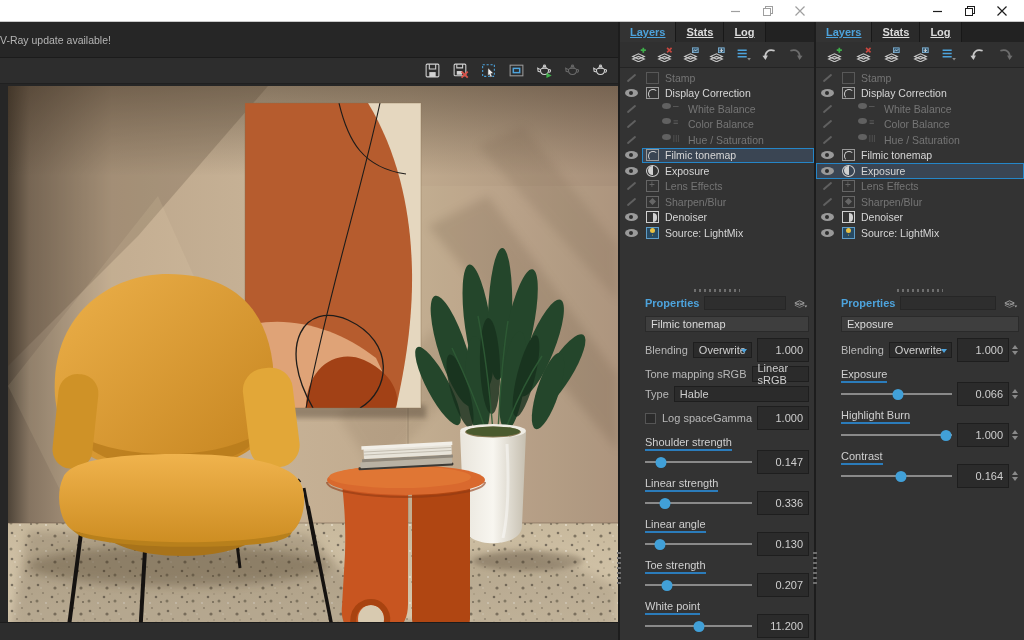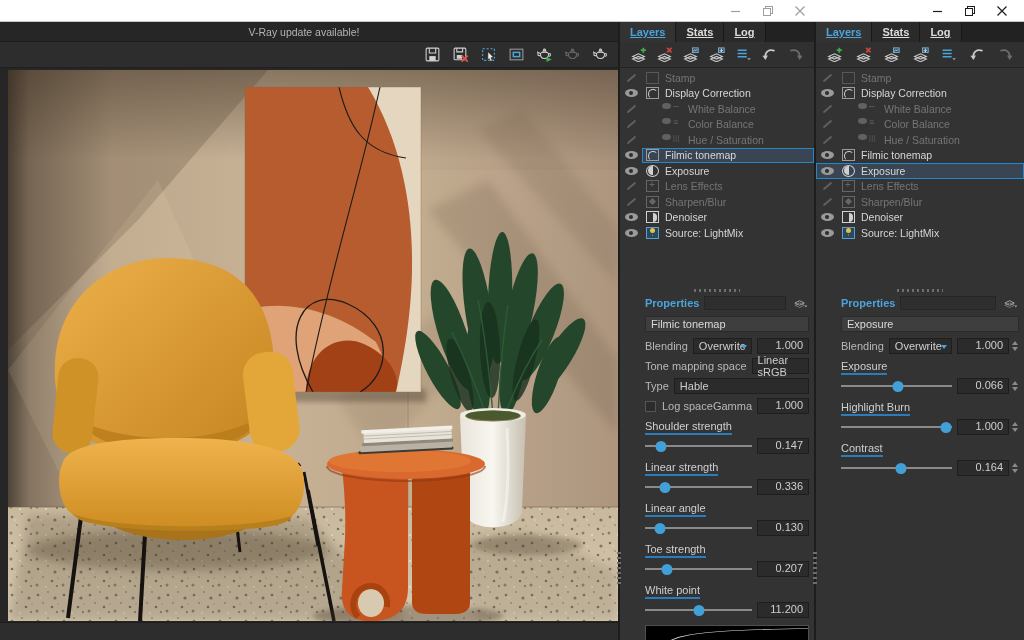--- a/index.html
+++ b/index.html
@@ -15,21 +15,21 @@
   .wc { width:32px; height:22px; display:flex; align-items:center; justify-content:center; cursor:default; }
   .wc svg { width:10px; height:10px; overflow:visible; }
   .inactive .wc svg { color:#9f9f9f; }
   .active .wc svg { color:#1d1d1d; }
 
   
   .content { flex:1; display:flex; background:#2e2e2e; min-height:0; }
 
   
   .vfb-area { width:618px; flex:none; display:flex; flex-direction:column; background:#282828; min-width:0; }
-  .update-bar { height:20px; background:#262626; border-bottom:1px solid #1b1b1b; display:flex; align-items:center; justify-content:center; padding-right:10px; color:#b4b4b4; font-size:10.5px; }
+  .update-bar { height:36px; background:#262626; border-bottom:1px solid #1b1b1b; display:flex; align-items:center; justify-content:flex-start; padding-right:10px; color:#b4b4b4; font-size:10.5px; }
   .vfb-toolbar { height:26px; background:#2d2d2d; display:flex; align-items:center; justify-content:flex-end; gap:9px; padding-right:8px; border-bottom:1px solid #202020; }
   .vfb-btn { width:19px; height:19px; display:flex; align-items:center; justify-content:center; color:#d2d2d2; }
   .vfb-btn svg { width:17px; height:17px; }
   .vfb-btn[data-name="render-secondary-icon"] { color:#6a6a6a; }
   .render-wrap { flex:1; background:#262626; padding:2px 0 0 8px; min-height:0; }
   .render-wrap svg.scene { display:block; width:610px; height:551px; background:#b9a58c; }
   .vfb-bottom { height:18px; background:#2d2d2d; border-top:1px solid #1c1c1c; }
 
   
   .vdivider { width:2px; background:#1d1d1d; position:relative; flex:none; cursor:col-resize; }
@@ -100,21 +100,21 @@
   .props-header { height:18px; display:flex; align-items:center; flex:none; }
   .props-title { color:#4da3dc; font-weight:bold; font-size:11px; }
   .props-fill { flex:1; height:14px; margin:0 5px; background:#2e2e2e; border:1px solid #262626; }
   .props-gear { width:18px; height:14px; color:#a8a8a8; display:flex; align-items:center; justify-content:center; }
   .props-gear svg { width:15px; height:12px; }
   .name-box { height:16px; margin:4px 0 2px 0; background:#3e3e3e; border:1px solid #2a2a2a; color:#dadada; padding:1px 0 0 5px; flex:none; }
   .row { display:flex; align-items:center; margin-top:4px; flex:none; }
   .lab { color:#b8b8b8; white-space:nowrap; }
   .combo { flex:1; height:16px; margin-left:5px; background:#2b2b2b; border:1px solid #1e1e1e; color:#cfcfcf; display:flex; align-items:center; padding-left:5px; position:relative; }
   .combo .caret { position:absolute; right:4px; top:6px; width:0; height:0; border-left:3.5px solid transparent; border-right:3.5px solid transparent; border-top:4px solid #4da3dc; }
-  .vbox { width:52px; height:16px; margin-left:5px; background:#2b2b2b; border:1px solid #1e1e1e; color:#cfcfcf; display:flex; align-items:flex-start; justify-content:flex-end; padding-right:5px; flex:none; }
+  .vbox { width:52px; height:24px; margin-left:5px; background:#2b2b2b; border:1px solid #1e1e1e; color:#cfcfcf; display:flex; align-items:center; justify-content:flex-end; padding-right:5px; flex:none; }
   .spin { width:9px; height:16px; margin-left:1px; display:flex; flex-direction:column; align-items:center; justify-content:center; gap:2px; flex:none; }
   .spin i { width:0; height:0; border-left:3px solid transparent; border-right:3px solid transparent; }
   .spin i.up { border-bottom:4px solid #8a8a8a; }
   .spin i.dn { border-top:4px solid #8a8a8a; }
   .checkbox { width:11px; height:11px; background:#2b2b2b; border:1px solid #555; flex:none; }
   .check-label { margin-left:6px; color:#b8b8b8; }
   .flex1 { flex:1; }
 
   .slider-block { margin-top:6px; flex:none; }
   .slabel { display:inline-block; color:#cfcfcf; border-bottom:2px solid #2b7cbb; padding-bottom:1px; }
@@ -669,21 +669,21 @@
           <span class="combo" data-name="blending-select">
               <span>Overwrite</span>
               <span class="caret" data-name="chevron-down-icon"></span>
             </span>
           <span class="vbox" data-name="blending-amount-field">
               <span>1.000</span>
             </span>
 
         </div>
         <div class="row" data-name="tone-mapping-row">
-          <span class="lab" data-name="tone-mapping-label">Tone mapping space</span>
+          <span class="lab" data-name="tone-mapping-label">Tone mapping sRGB</span>
           <span class="combo" data-name="tone-mapping-select">
               <span>Linear sRGB</span>
             </span>
         </div>
         <div class="row" data-name="type-row">
           <span class="lab" data-name="type-label">Type</span>
           <span class="combo" data-name="type-select">
               <span>Hable</span>
             </span>
         </div>

